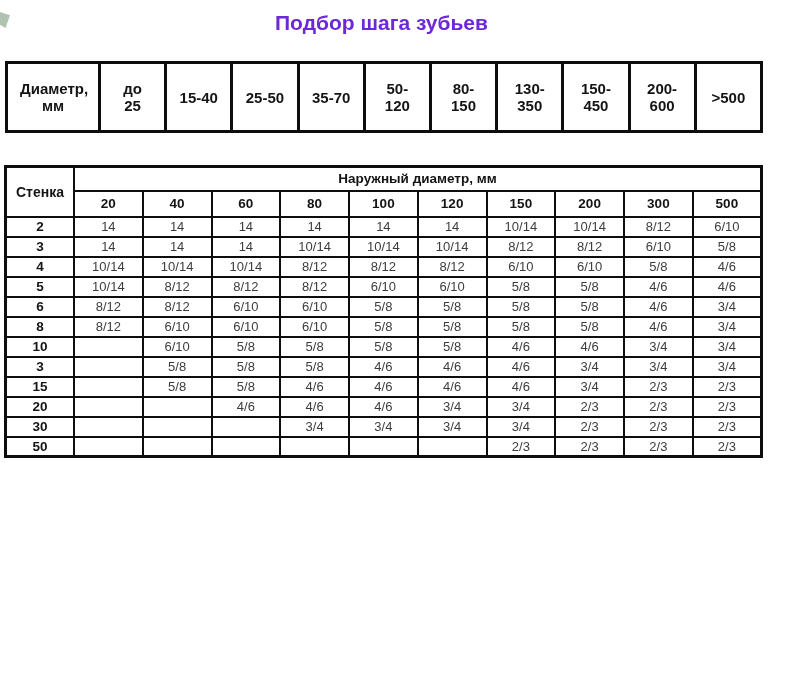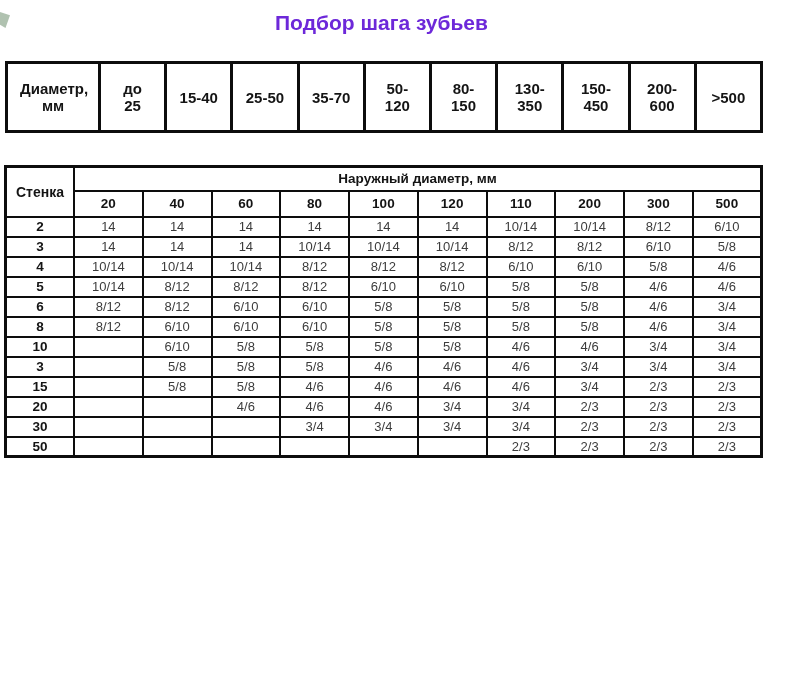--- a/index.html
+++ b/index.html
@@ -126,21 +126,21 @@
         <th class="corner" rowspan="2">Стенка</th>
         <th colspan="10">Наружный диаметр, мм</th>
       </tr>
       <tr class="r2" id="t2-cols">
           <th>20</th>
           <th>40</th>
           <th>60</th>
           <th>80</th>
           <th>100</th>
           <th>120</th>
-          <th>110</th>
+          <th>150</th>
           <th>200</th>
           <th>300</th>
           <th>500</th>
         </tr>
     </thead>
     <tbody id="t2-body">
         <tr>
           <td class="rowlabel">2</td>
           <td>14</td>
           <td>14</td>

